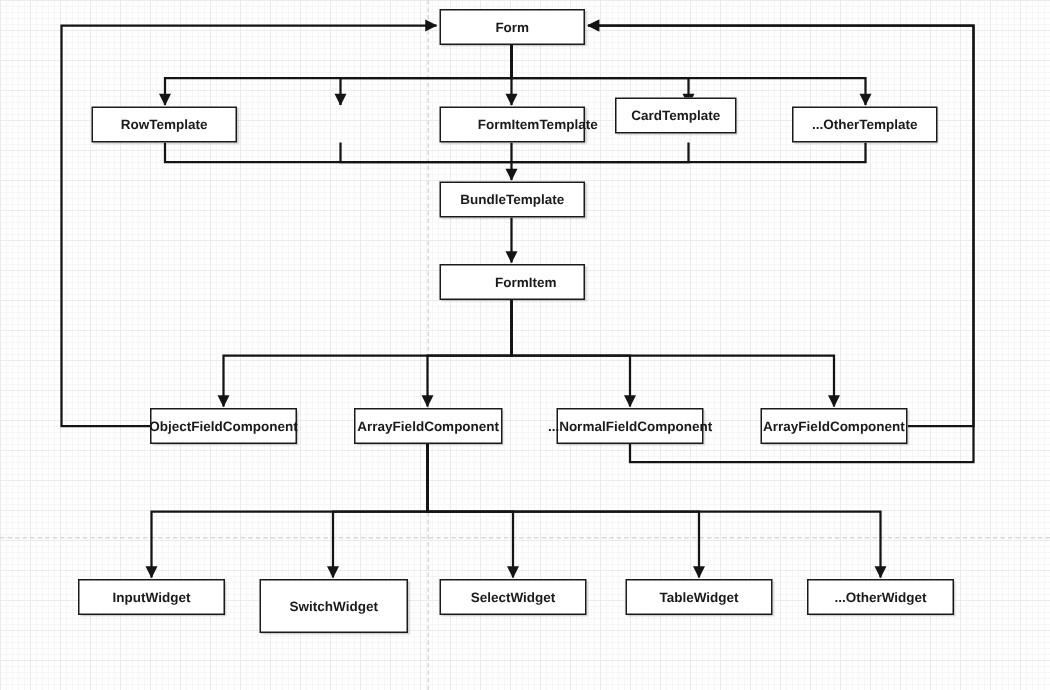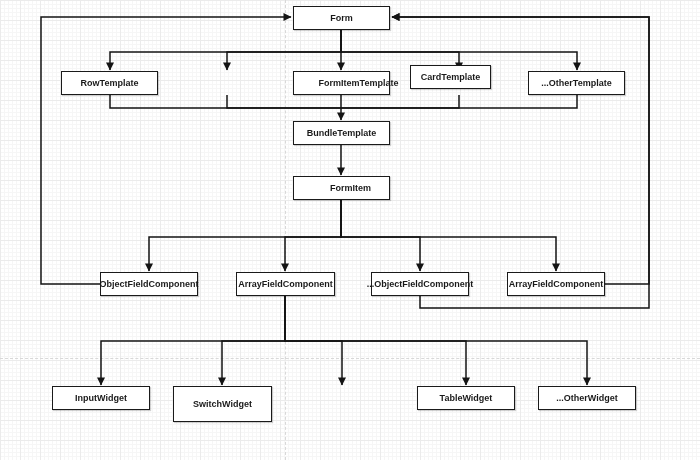--- a/index.html
+++ b/index.html
@@ -92,30 +92,33 @@
       <div class="node" style="left: 293px; top: 176px; width: 97px; height: 24px; background: rgb(255, 255, 255);">
         <span style="color: rgb(26, 26, 26); padding-left: 18px;">FormItem</span>
       </div>
       <div class="node" style="left: 100px; top: 272px; width: 98px; height: 24px; background: rgb(255, 255, 255);">
         <span style="color: rgb(26, 26, 26);">ObjectFieldComponent</span>
       </div>
       <div class="node" style="left: 236px; top: 272px; width: 99px; height: 24px; background: rgb(255, 255, 255);">
         <span style="color: rgb(26, 26, 26);">ArrayFieldComponent</span>
       </div>
       <div class="node" style="left: 371px; top: 272px; width: 98px; height: 24px; background: rgb(255, 255, 255);">
-        <span style="color: rgb(26, 26, 26);">...ObjectFieldComponent</span>
+        <span style="color: rgb(26, 26, 26);">...NormalFieldComponent</span>
       </div>
       <div class="node" style="left: 507px; top: 272px; width: 98px; height: 24px; background: rgb(255, 255, 255);">
         <span style="color: rgb(26, 26, 26);">ArrayFieldComponent</span>
       </div>
       <div class="node" style="left: 52px; top: 386px; width: 98px; height: 24px; background: rgb(255, 255, 255);">
         <span style="color: rgb(26, 26, 26);">InputWidget</span>
       </div>
       <div class="node" style="left: 173px; top: 386px; width: 99px; height: 36px; background: rgb(255, 255, 255);">
         <span style="color: rgb(26, 26, 26);">SwitchWidget</span>
+      </div>
+      <div class="node" style="left: 293px; top: 386px; width: 98px; height: 24px; background: rgb(255, 255, 255);">
+        <span style="color: rgb(26, 26, 26);">SelectWidget</span>
       </div>
       <div class="node" style="left: 417px; top: 386px; width: 98px; height: 24px; background: rgb(255, 255, 255);">
         <span style="color: rgb(26, 26, 26);">TableWidget</span>
       </div>
       <div class="node" style="left: 538px; top: 386px; width: 98px; height: 24px; background: rgb(255, 255, 255);">
         <span style="color: rgb(26, 26, 26);">...OtherWidget</span>
       </div>
     </div>
 </div>
 

